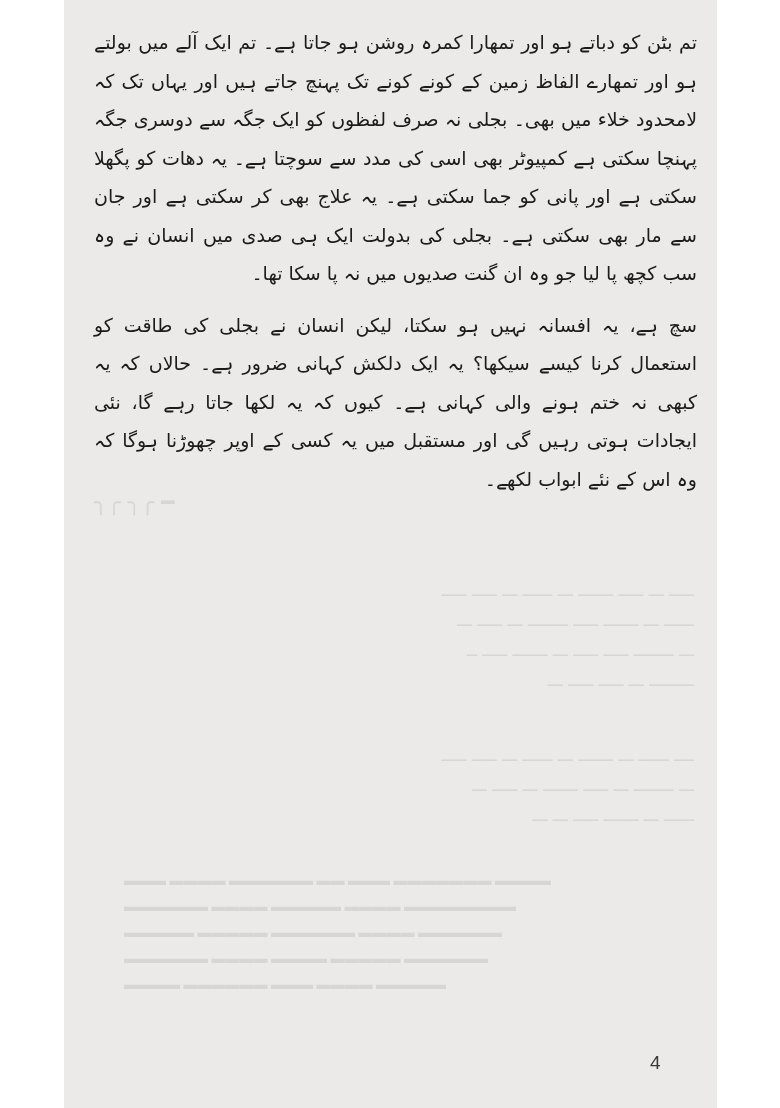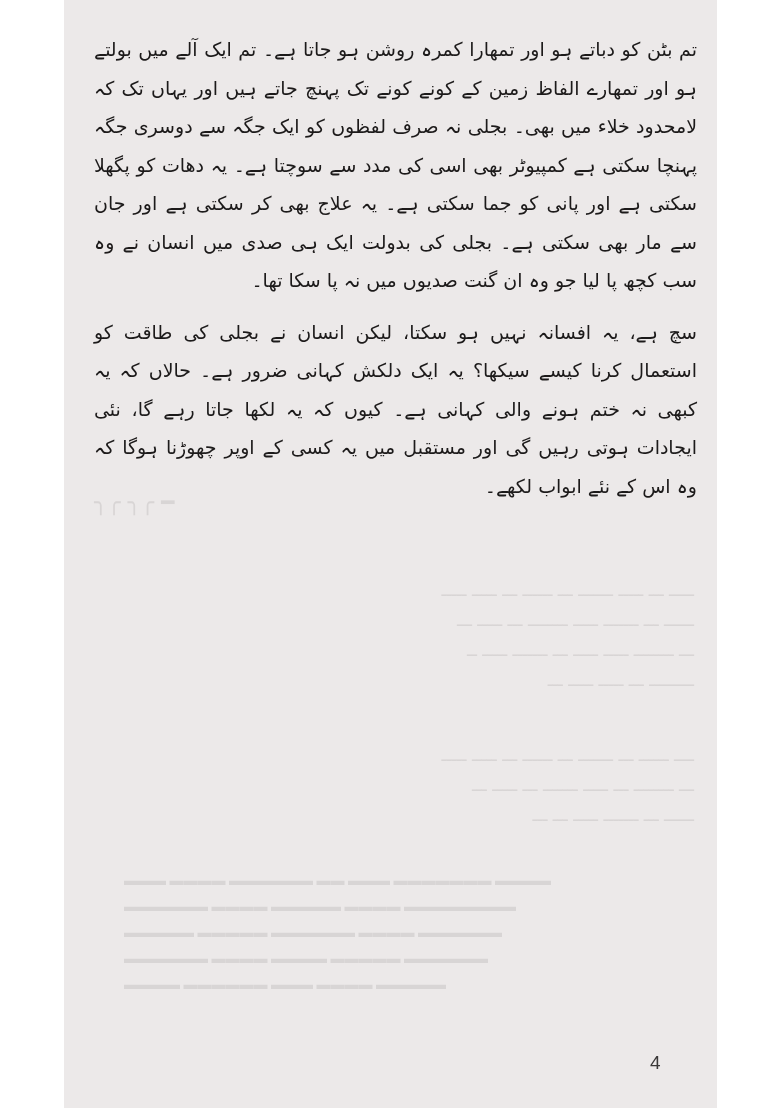--- a/index.html
+++ b/index.html
@@ -28,21 +28,21 @@
       width: 603px;
       direction: rtl;
       text-align: justify;
       text-align-last: right;
       color: #1c1a1a;
       font-family: "DejaVu Sans", sans-serif;
       font-size: 19px;
       line-height: 38.5px;
     }
     .para {
-      margin: 12px 0 13px 0;
+      margin: 5px 0 13px 0;
     }
     .bleed {
       position: absolute;
       left: 30px;
       width: 600px;
       direction: rtl;
       color: #c9c5c5;
       opacity: 0.55;
       font-family: "DejaVu Sans", sans-serif;
       font-size: 17px;

